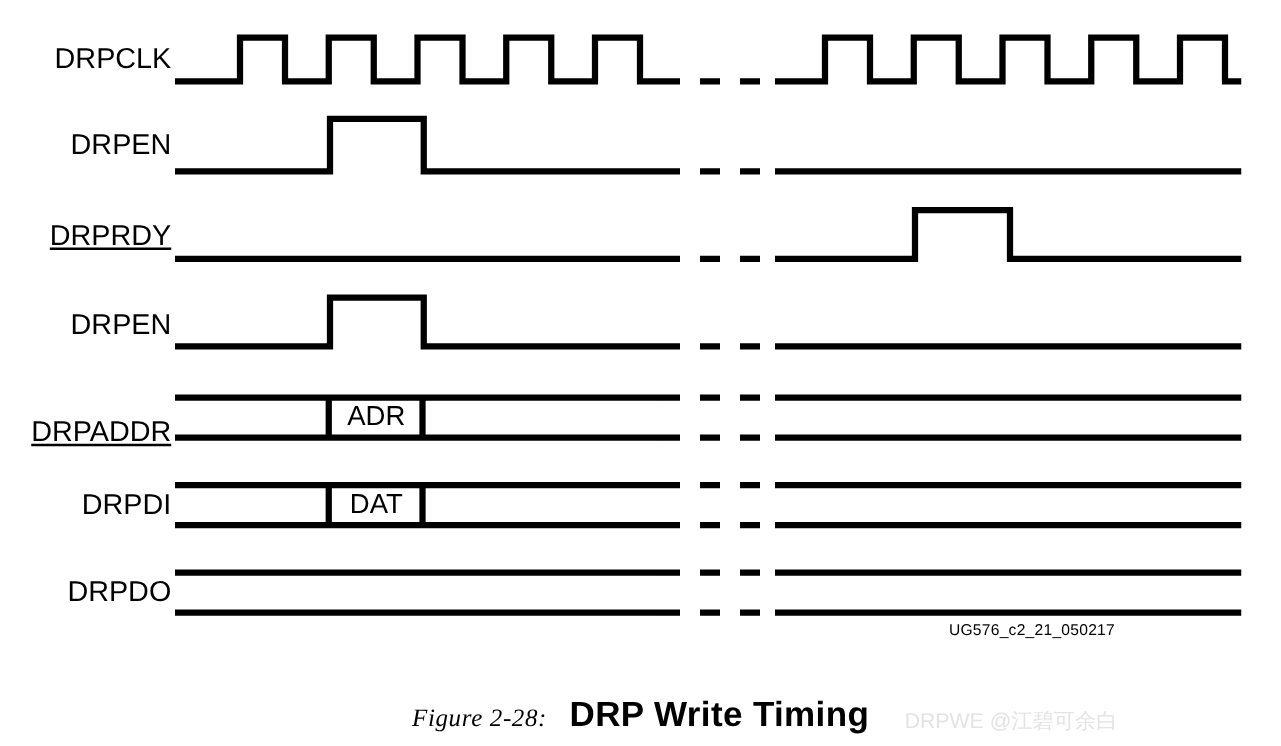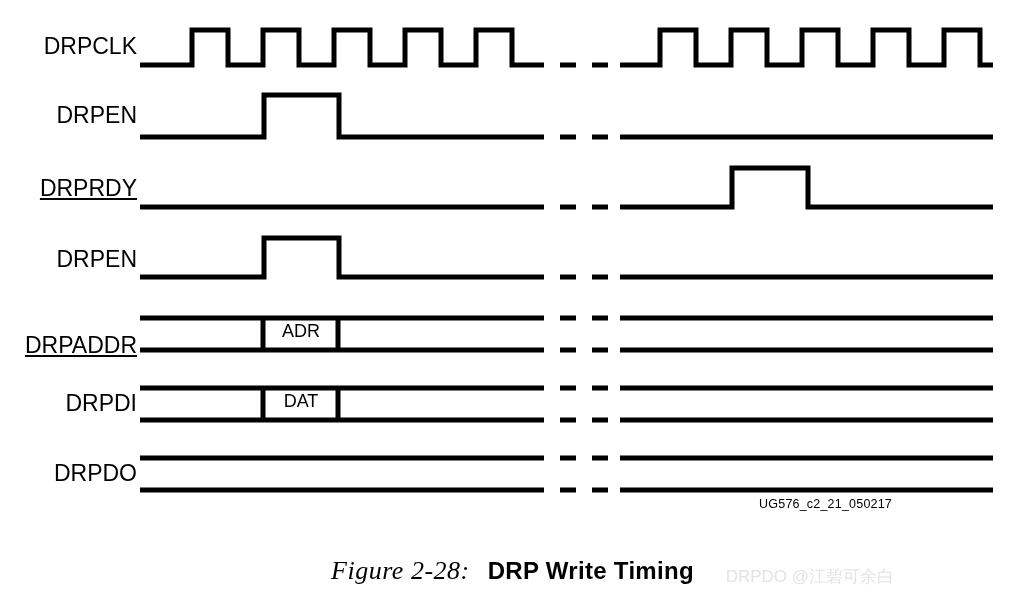--- a/index.html
+++ b/index.html
@@ -40,21 +40,21 @@
     white-space: nowrap;
     line-height: 1;
   }
   .label-col {
     position: absolute;
     left: 0;
     width: 137px;
   }
   .bus-text {
     position: absolute;
-    font-size: 18px;
+    font-size: 22px;
     font-family: "Liberation Sans", sans-serif;
     color: #000000;
     text-align: center;
     line-height: 1;
     white-space: nowrap;
   }
   .ug-id {
     position: absolute;
     right: 14px;
     top: 497px;
@@ -66,27 +66,27 @@
   }
   .caption {
     position: absolute;
     left: 0;
     top: 556px;
     width: 1025px;
     text-align: center;
     white-space: nowrap;
   }
   .caption-num {
-    font-size: 26px;
+    font-size: 20px;
     font-style: italic;
     font-family: "Liberation Serif", serif;
     letter-spacing: 0.5px;
   }
   .caption-title {
-    font-size: 24px;
+    font-size: 28px;
     font-weight: bold;
     font-family: "Liberation Sans", sans-serif;
     margin-left: 18px;
     letter-spacing: 0.3px;
   }
   .watermark {
     position: absolute;
     right: 12px;
     top: 565px;
     font-size: 17px;
@@ -161,15 +161,15 @@
 
   <div class="bus-text" style="left:263px; top:322px; width:76px;">ADR</div>
   <div class="bus-text" style="left:263px; top:392px; width:76px;">DAT</div>
 
   <div class="ug-id">UG576_c2_21_050217</div>
 
   <div class="caption">
     <span class="caption-num">Figure 2-28:</span><span class="caption-title">DRP Write Timing</span>
   </div>
 
-  <div class="watermark">DRPDO @江碧可余白</div>
+  <div class="watermark">DRPWE @江碧可余白</div>
 
 </div>
 
 </body></html>

